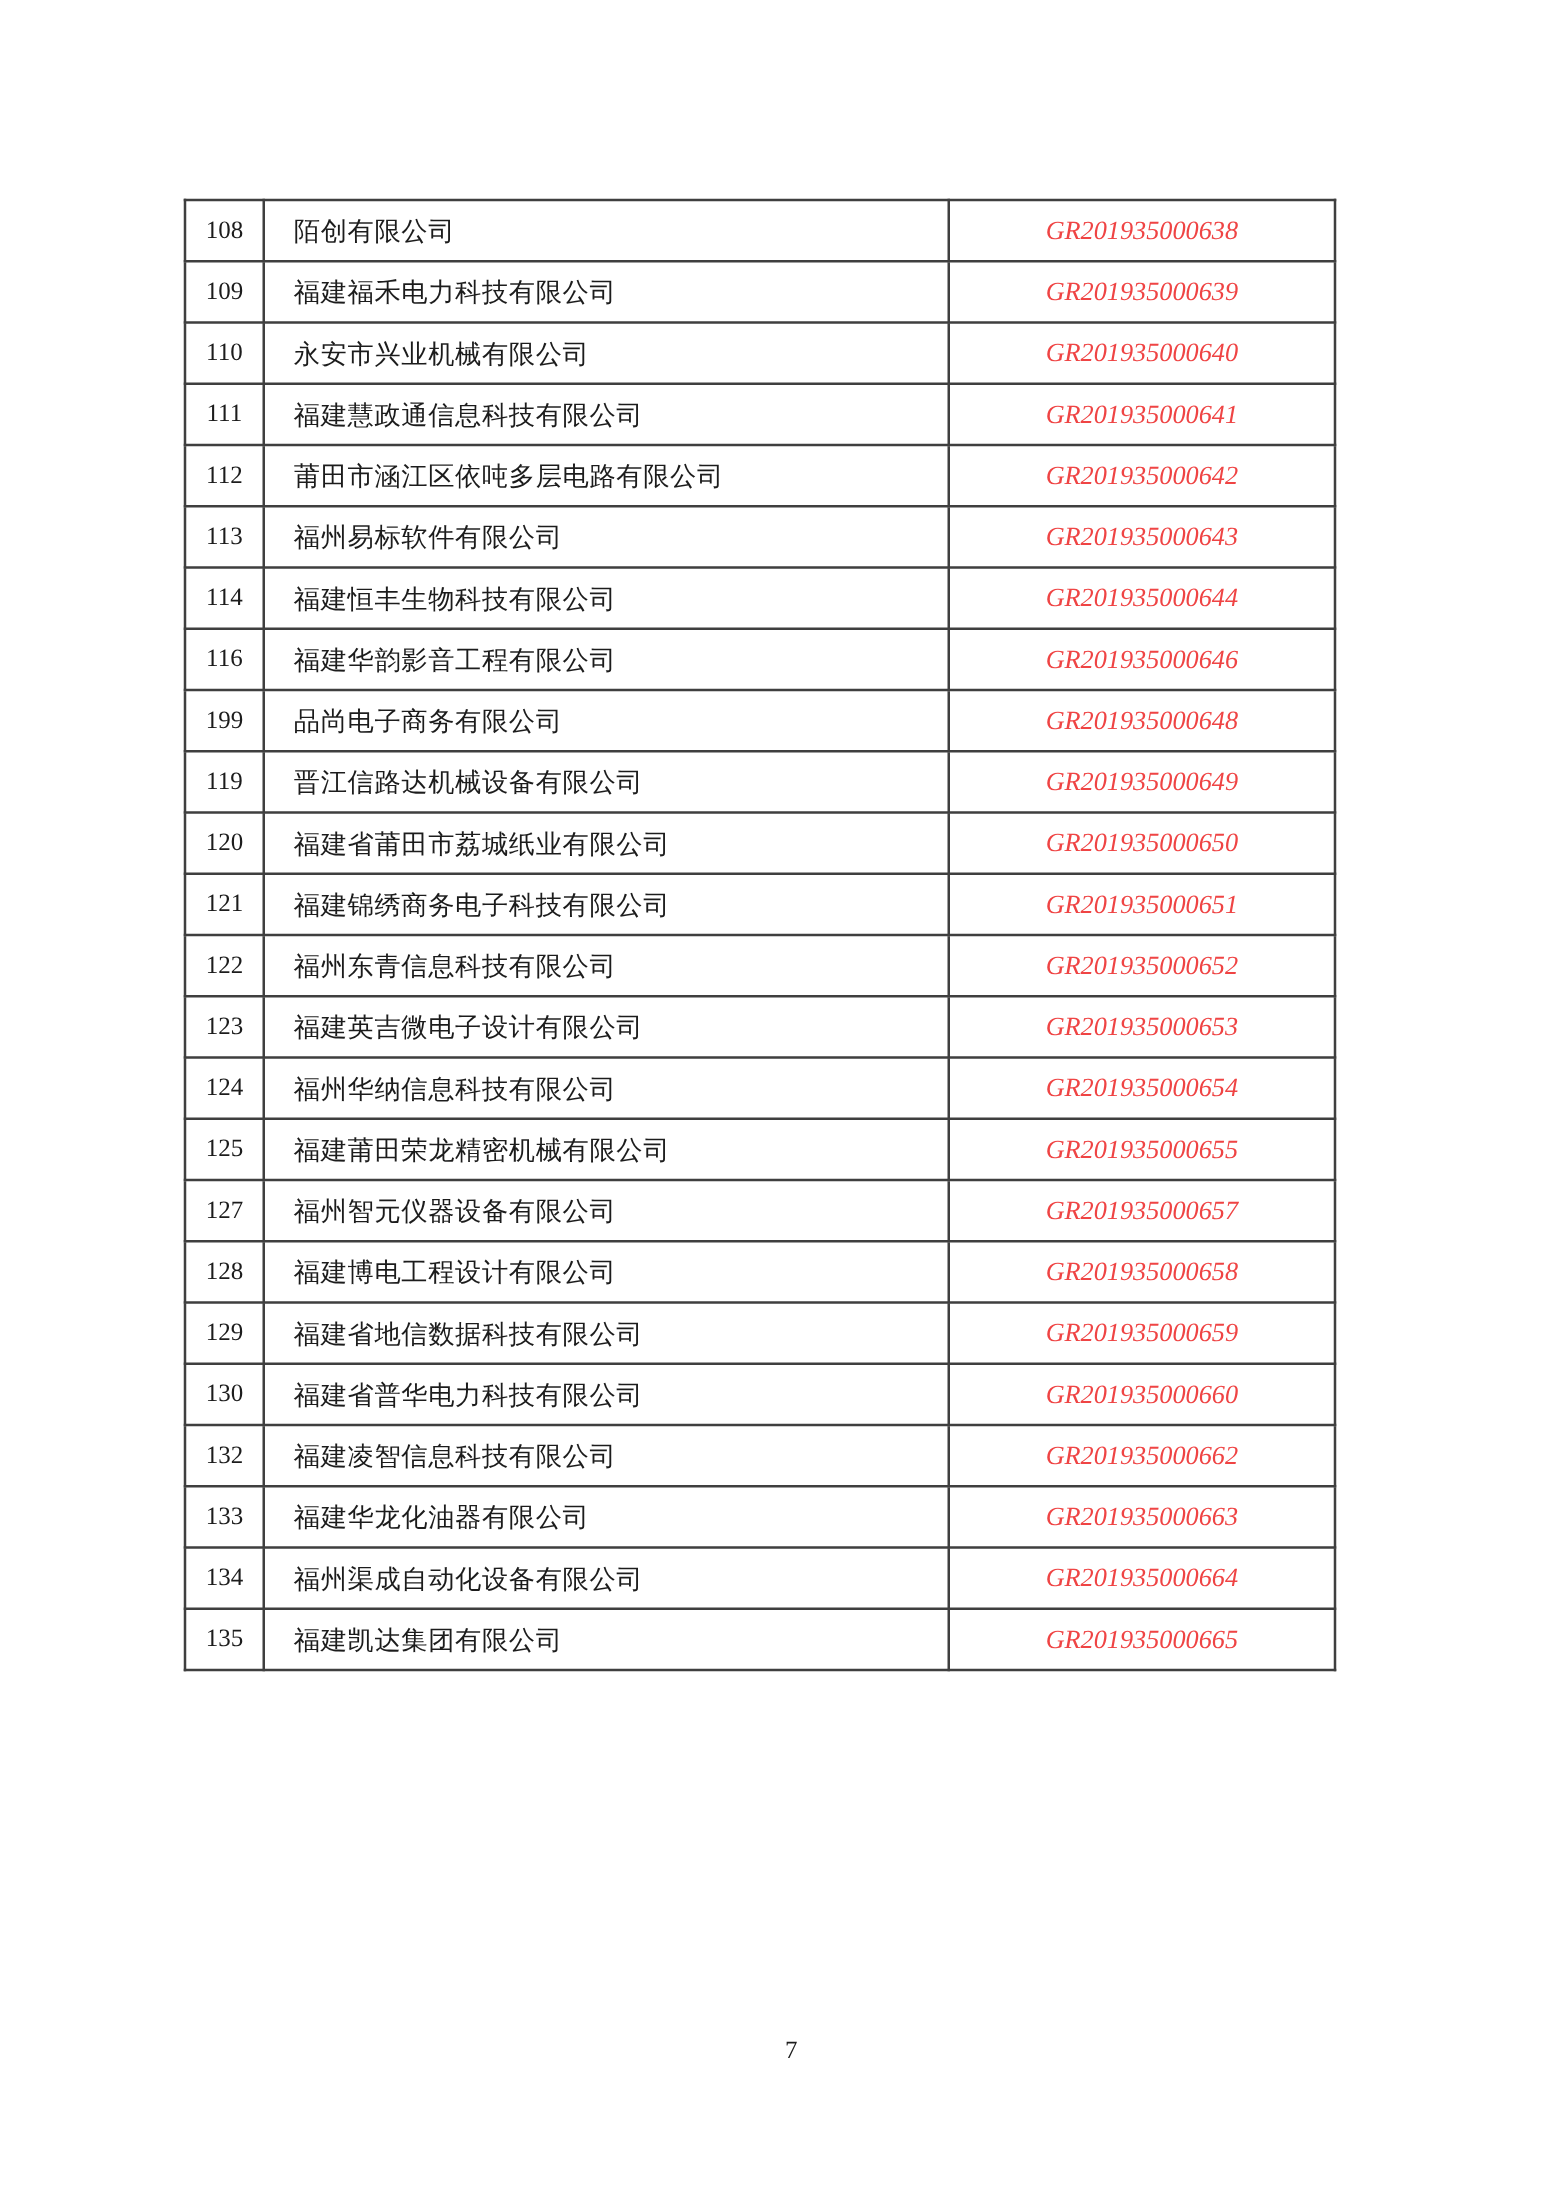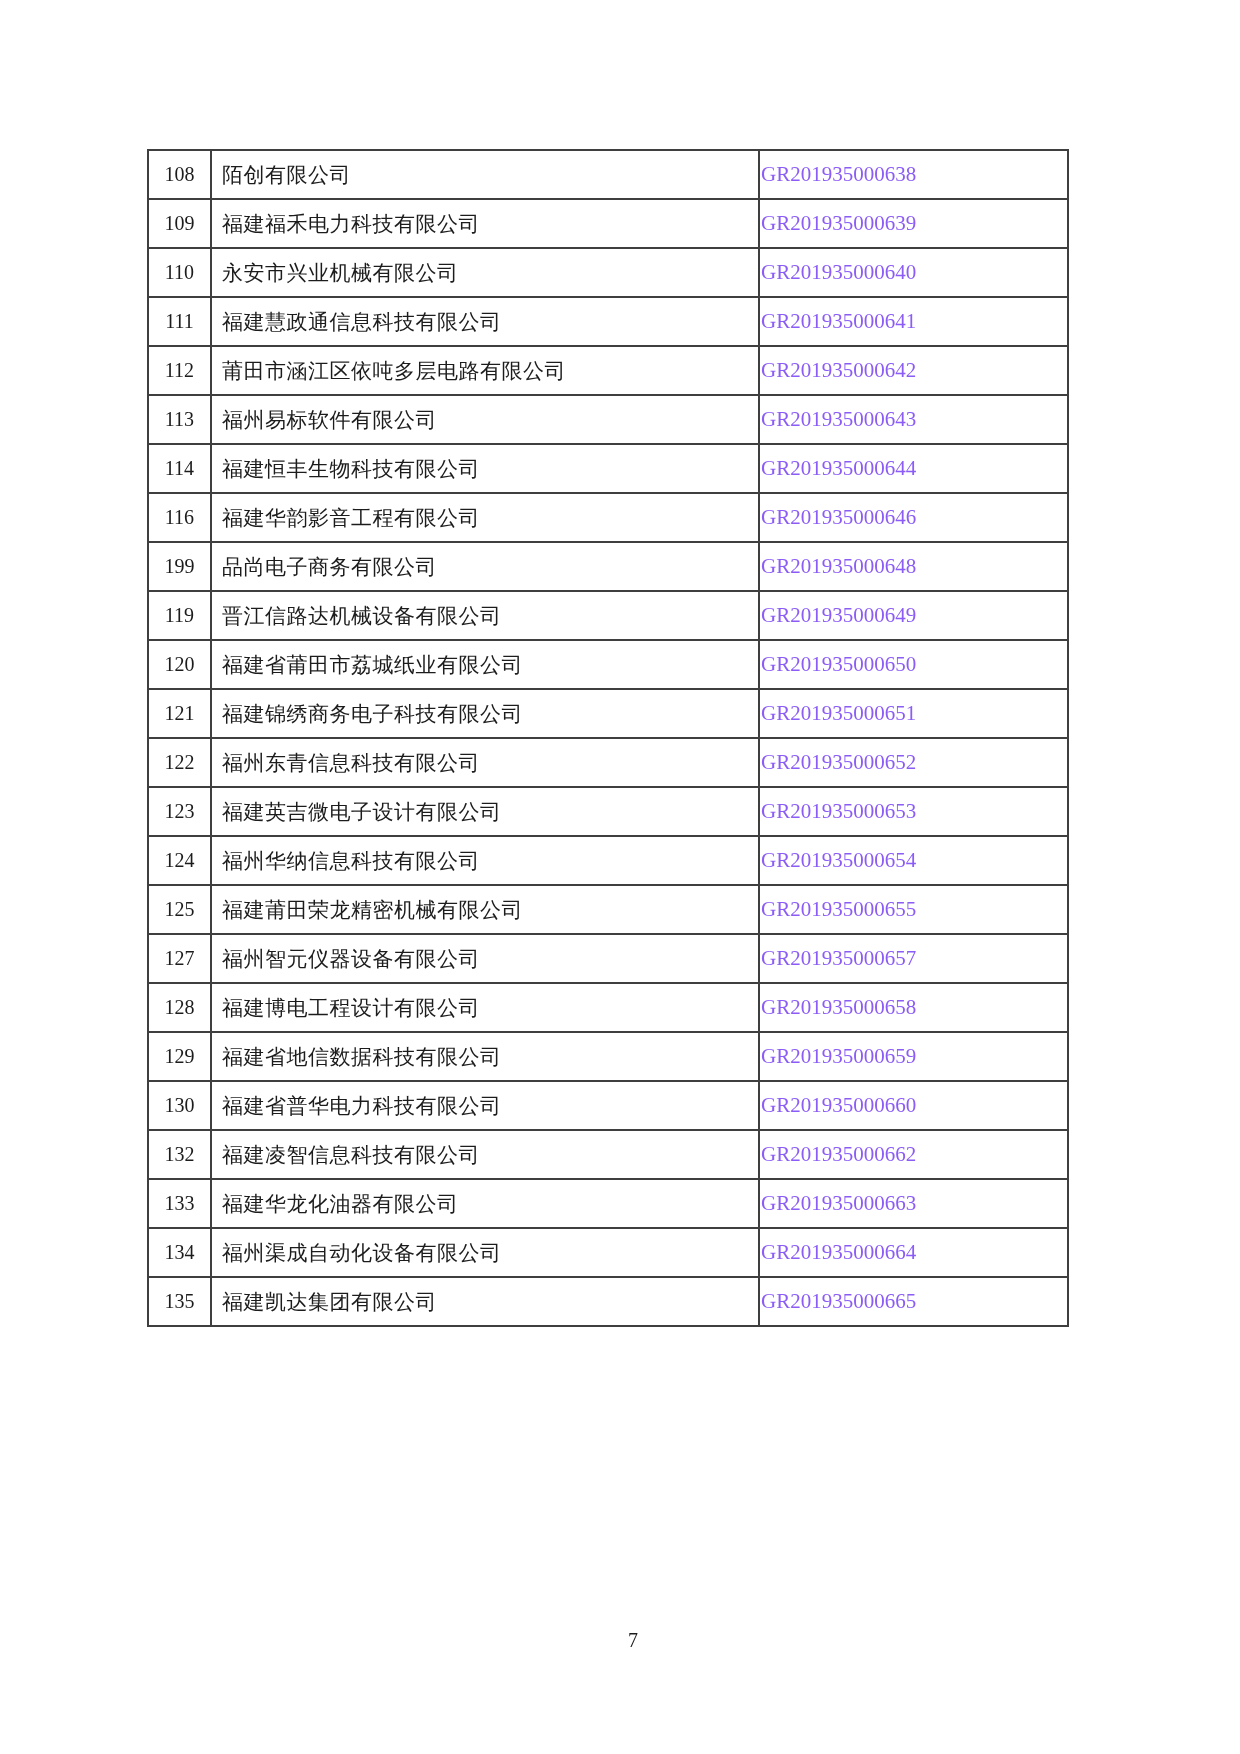--- a/index.html
+++ b/index.html
@@ -15,21 +15,21 @@
     color: #161616;
   }
   .page {
     position: absolute;
     inset: 0;
     background: #ffffff;
   }
   table.doc-table {
     position: absolute;
     left: 147px;
-    top: 149px;
+    top: 159px;
     width: 920px;
     border-collapse: collapse;
     table-layout: fixed;
   }
   table.doc-table col.c1 { width: 63px; }
   table.doc-table col.c2 { width: 548px; }
   table.doc-table col.c3 { width: 309px; }
   table.doc-table td {
     border: 2px solid #3f3f3f;
     height: 45px;
@@ -37,28 +37,30 @@
     overflow: hidden;
     white-space: nowrap;
   }
   td.idx {
     text-align: center;
     font-size: 20px;
     color: #1c1c1c;
   }
   td.name {
     text-align: left;
-    padding-left: 10px;
+    padding-left: 23px;
     font-size: 21px;
     letter-spacing: 0.5px;
     color: #1c1c1c;
   }
   td.code {
+    text-align: center;
     font-size: 21px;
-    color: #8b5cf6;
+    color: #ef4444;
+    font-style: italic;
   }
   .page-number {
     position: absolute;
     top: 1629px;
     left: 13px;
     width: 1240px;
     text-align: center;
     font-size: 20px;
     color: #1c1c1c;
   }

